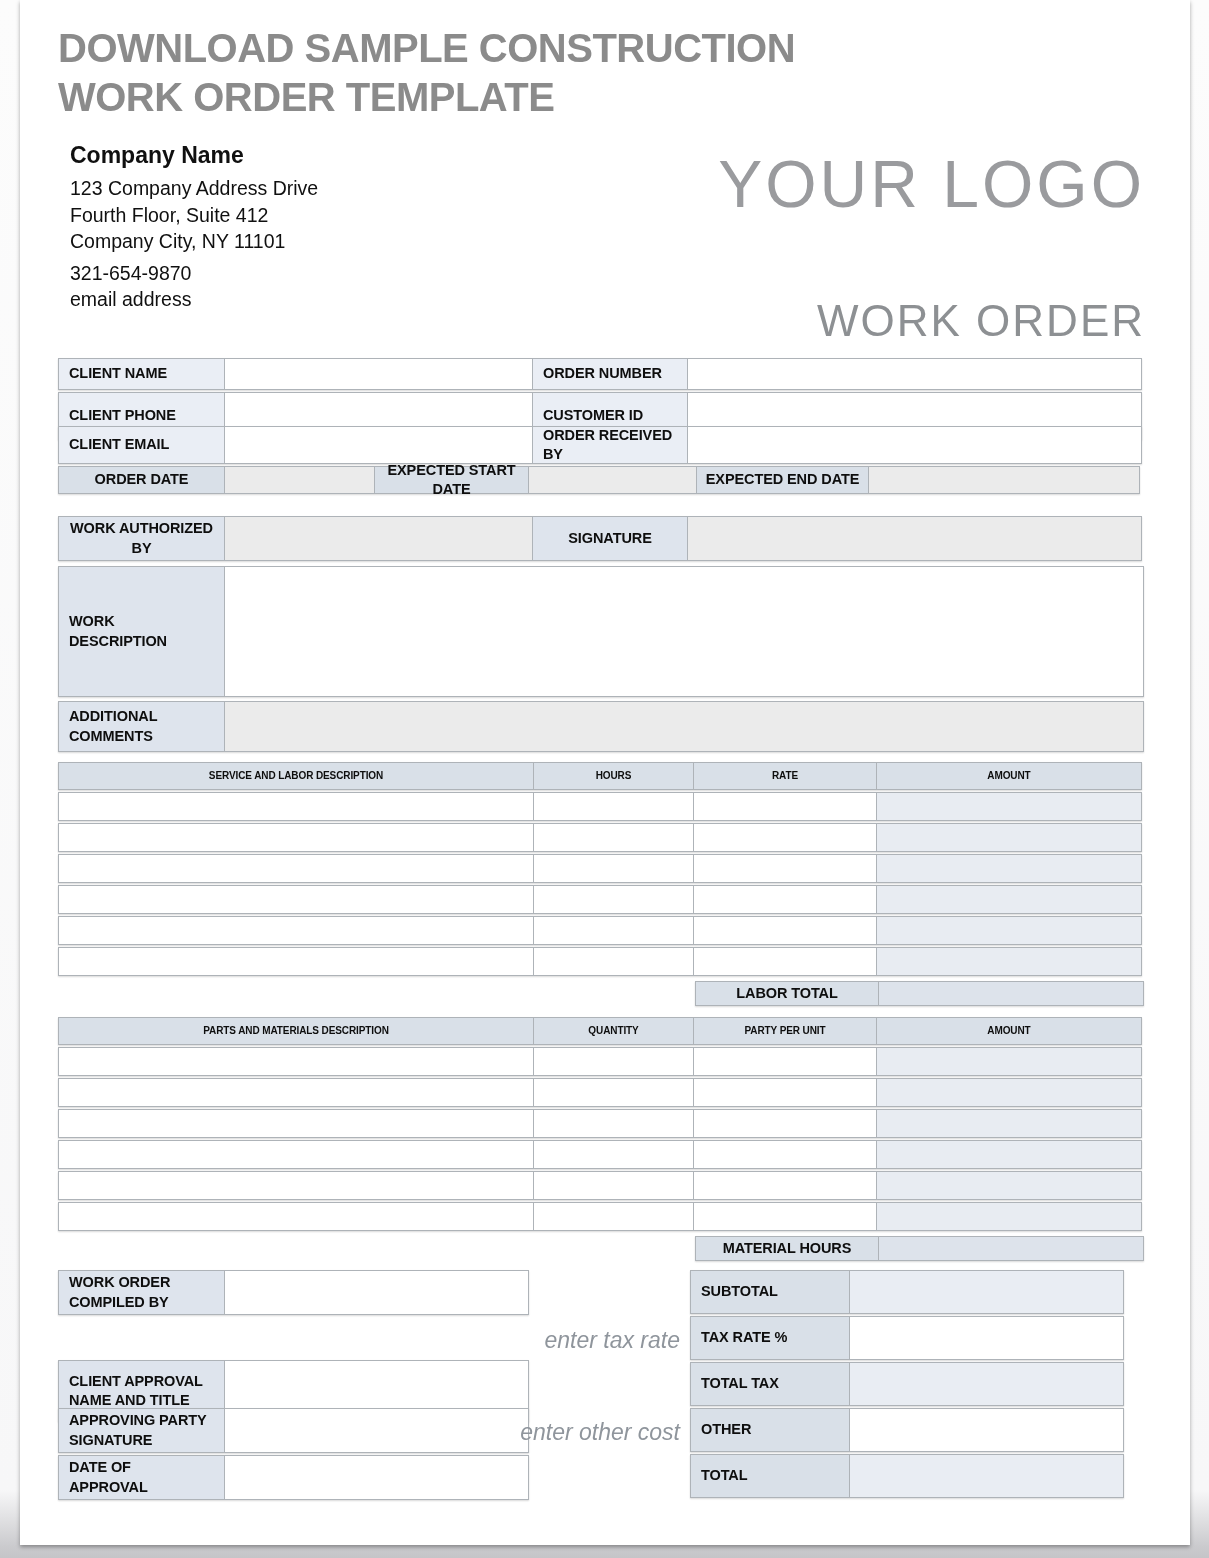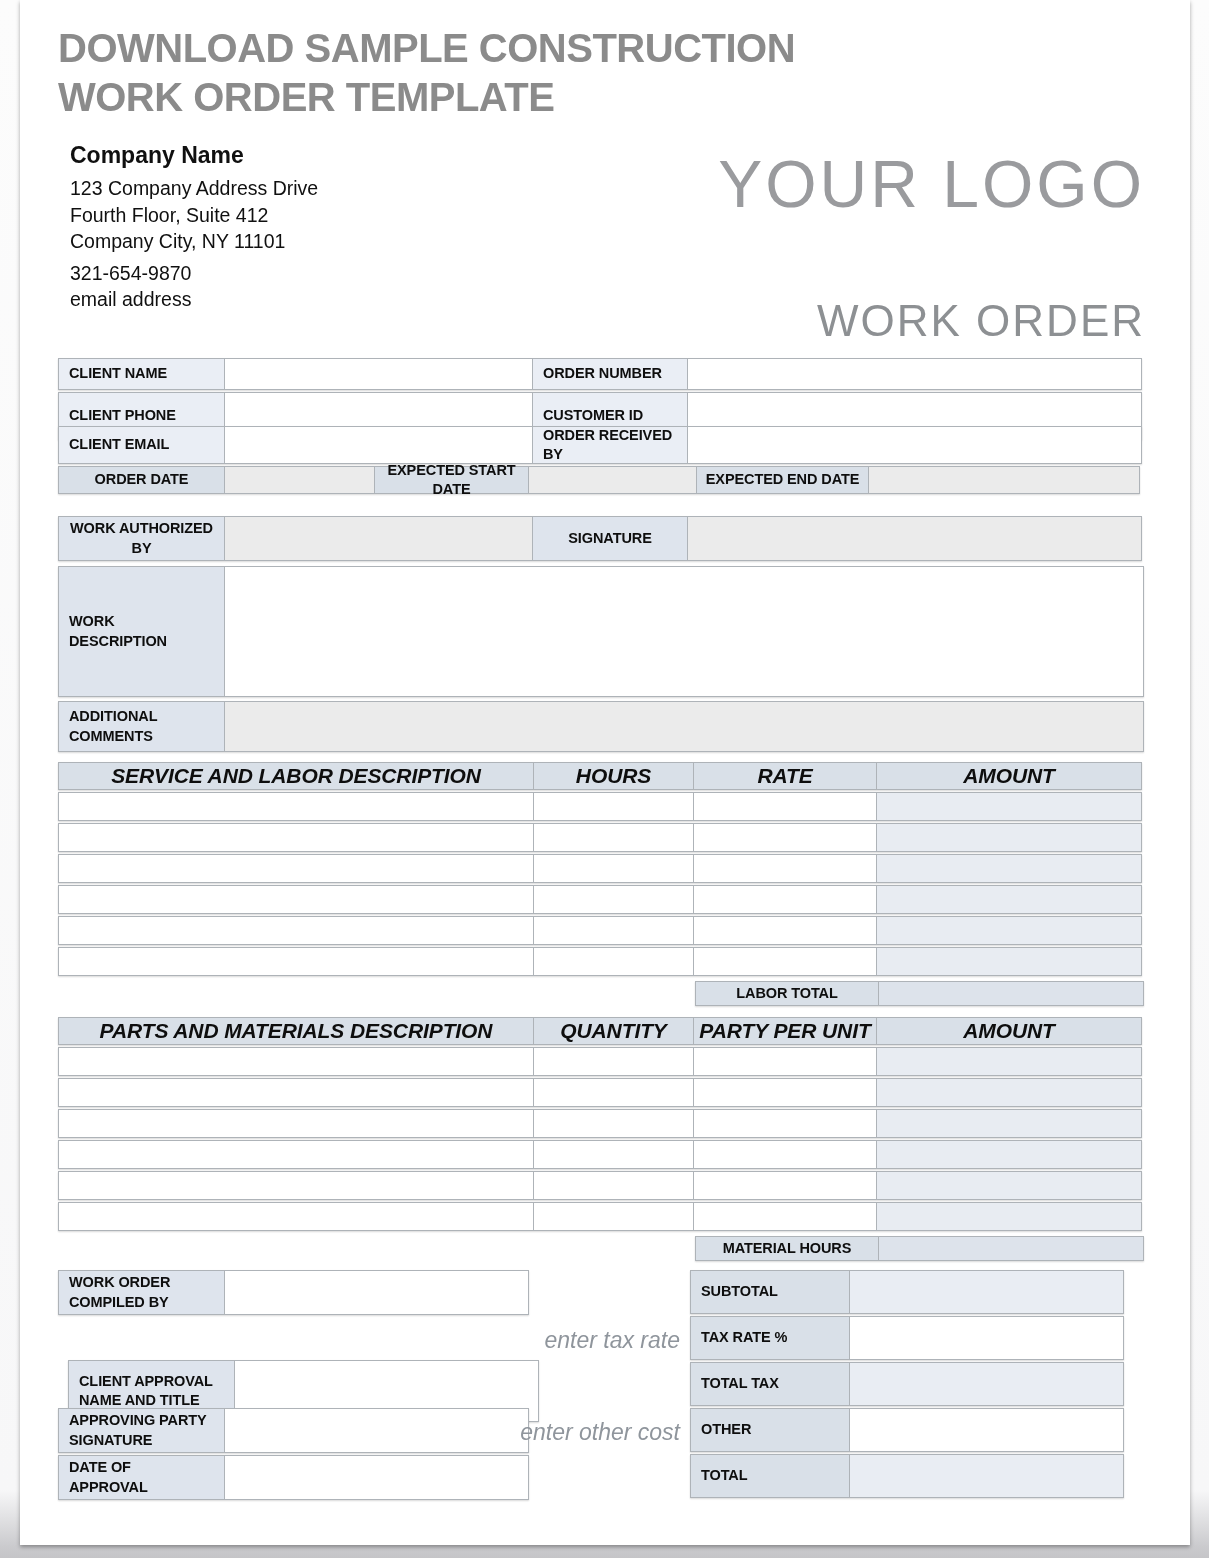--- a/index.html
+++ b/index.html
@@ -51,21 +51,21 @@
   .hint{
     position:absolute;right:510px;font-size:23px;font-style:italic;color:#8f959c;
   }
   
   .w-lab{width:167px;} .w-in1{width:309px;} .w-lab2{width:156px;} .w-in2{width:455px;}
   .w-d1{width:167px;} .w-d2{width:151px;} .w-d3{width:155px;} .w-d4{width:169px;} .w-d5{width:173px;} .w-d6{width:272px;}
   .w-desc{width:476px;} .w-hours{width:161px;} .w-rate{width:184px;} .w-amt{width:266px;}
   .w-big{width:920px;}
   .w-cin{width:305px;}
   .w-slab{width:160px;} .w-sval{width:275px;}
-  .hdr{font-size:21px;font-style:italic;}
+  .hdr{font-size:10px;}
 </style>
 </head>
 <body>
 
 <div class="page">
 
   <div class="doc-title">DOWNLOAD SAMPLE CONSTRUCTION
 WORK ORDER TEMPLATE</div>
 
   <div class="company">
@@ -229,21 +229,21 @@
     <div class="cell lbl lbl-dark ctr w-rate">MATERIAL HOURS</div>
     <div class="cell amt-total w-amt"></div>
   </div>
 
   <div class="frow" style="left:38px;top:1270px;height:45px;">
     <div class="cell lbl lbl-mid w-lab">WORK ORDER
 COMPILED BY</div>
     <div class="cell in-white w-cin"></div>
   </div>
 
-  <div class="frow" style="left:48px;top:1360px;height:62px;">
+  <div class="frow" style="left:38px;top:1360px;height:62px;">
     <div class="cell lbl lbl-mid w-lab">CLIENT APPROVAL
 NAME AND TITLE</div>
     <div class="cell in-white w-cin"></div>
   </div>
   <div class="frow" style="left:38px;top:1408px;height:45px;">
     <div class="cell lbl lbl-mid w-lab">APPROVING PARTY
 SIGNATURE</div>
     <div class="cell in-white w-cin"></div>
   </div>
   <div class="frow" style="left:38px;top:1455px;height:45px;">

